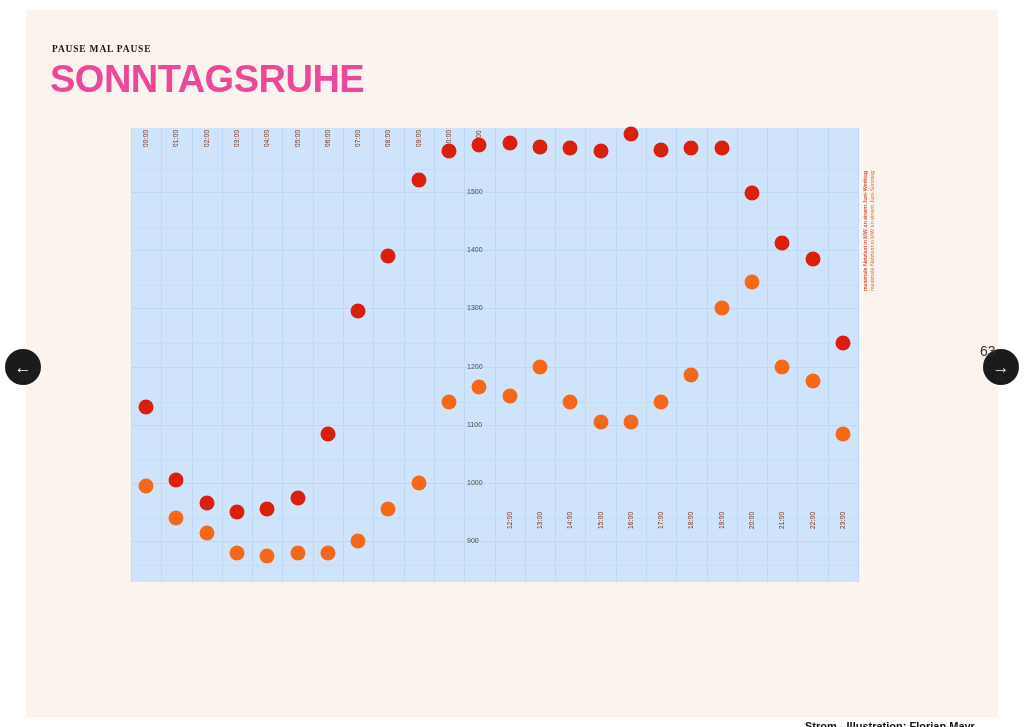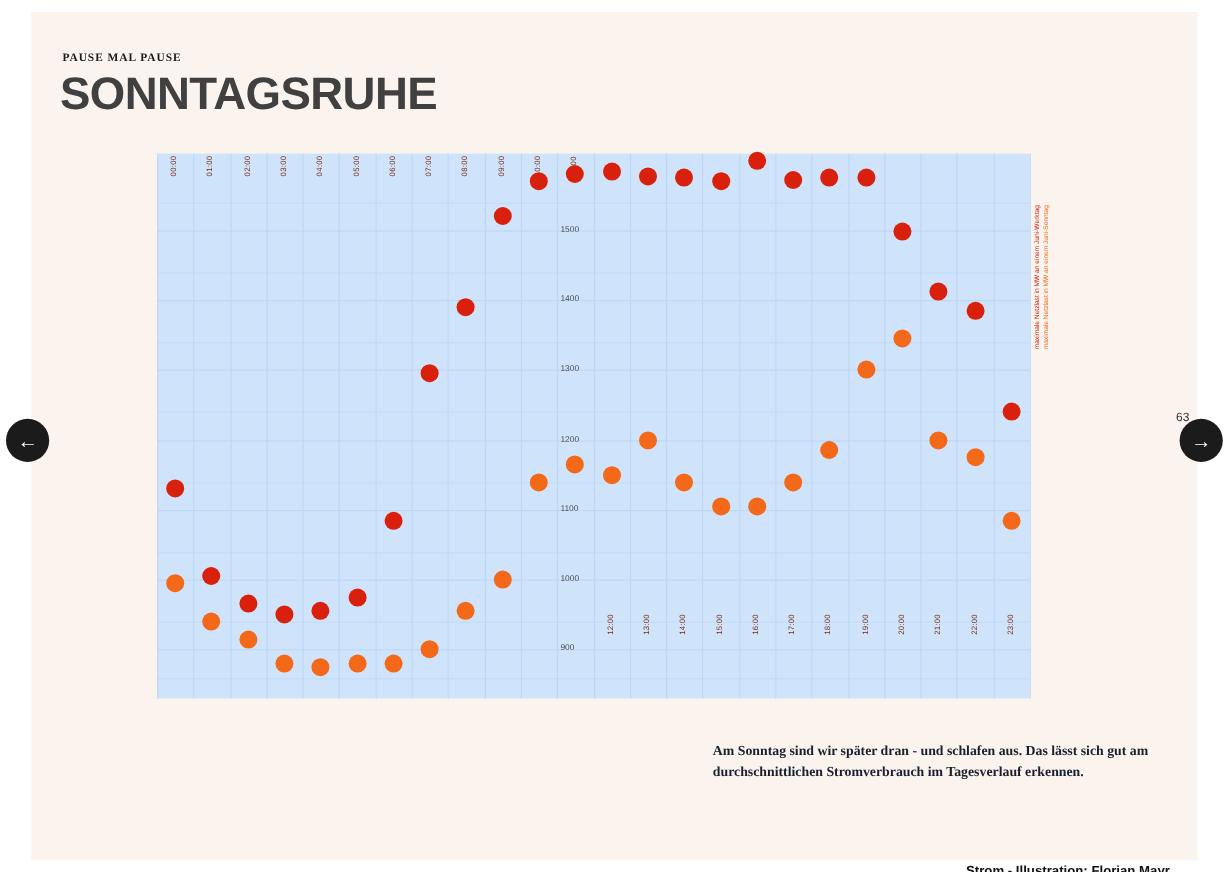--- a/index.html
+++ b/index.html
@@ -42,21 +42,21 @@
     color: #1a1a1a;
   }
   .headline {
     position: absolute;
     left: 50px;
     top: 58px;
     font-family: "Liberation Sans", sans-serif;
     font-weight: bold;
     font-size: 38px;
     letter-spacing: -0.5px;
-    color: #404040;
+    color: #ec4899;
   }
   
   .nav-arrow {
     position: absolute;
     width: 36px;
     height: 36px;
     border-radius: 50%;
     background: #1b1b1b;
     color: #ffffff;
     display: flex;
@@ -66,21 +66,21 @@
     line-height: 1;
     cursor: pointer;
     user-select: none;
   }
   #nav-prev { left: 5px;  top: 349px; }
   #nav-next { left: 983px; top: 349px; }
   .page-number {
     position: absolute;
     left: 980px;
     top: 343px;
-    font-size: 10px;
+    font-size: 14px;
     color: #333;
     font-family: "Liberation Sans", sans-serif;
   }
   
   .chart-area {
     position: absolute;
     left: 131px;
     top: 128px;
     width: 727px;
     height: 454px;
@@ -294,15 +294,14 @@
       <div class="dot" style="width: 15px; height: 15px; background: rgb(244, 104, 26); left: 651.271px; top: 238.641px;"></div>
       <div class="dot" style="width: 15px; height: 15px; background: rgb(244, 104, 26); left: 681.562px; top: 253.192px;"></div>
       <div class="dot" style="width: 15px; height: 15px; background: rgb(244, 104, 26); left: 711.854px; top: 305.577px;"></div>
     </div>
 
   <div class="side-legend">
     <span class="legend-red" style="top:145px;">maximale Netzlast in MW an einem Juni-Werktag</span>
     <span class="legend-org" style="top:145px; left:7px;">maximale Netzlast in MW an einem Juni-Sonntag</span>
   </div>
 
-  <div class="caption">Am Sonntag sind wir später dran - und schlafen aus. Das lässt sich gut am durchschnittlichen Stromverbrauch im Tagesverlauf erkennen.</div>
   <div class="credit">Strom - Illustration: Florian Mayr</div>
 </div>
 
 </body></html>

